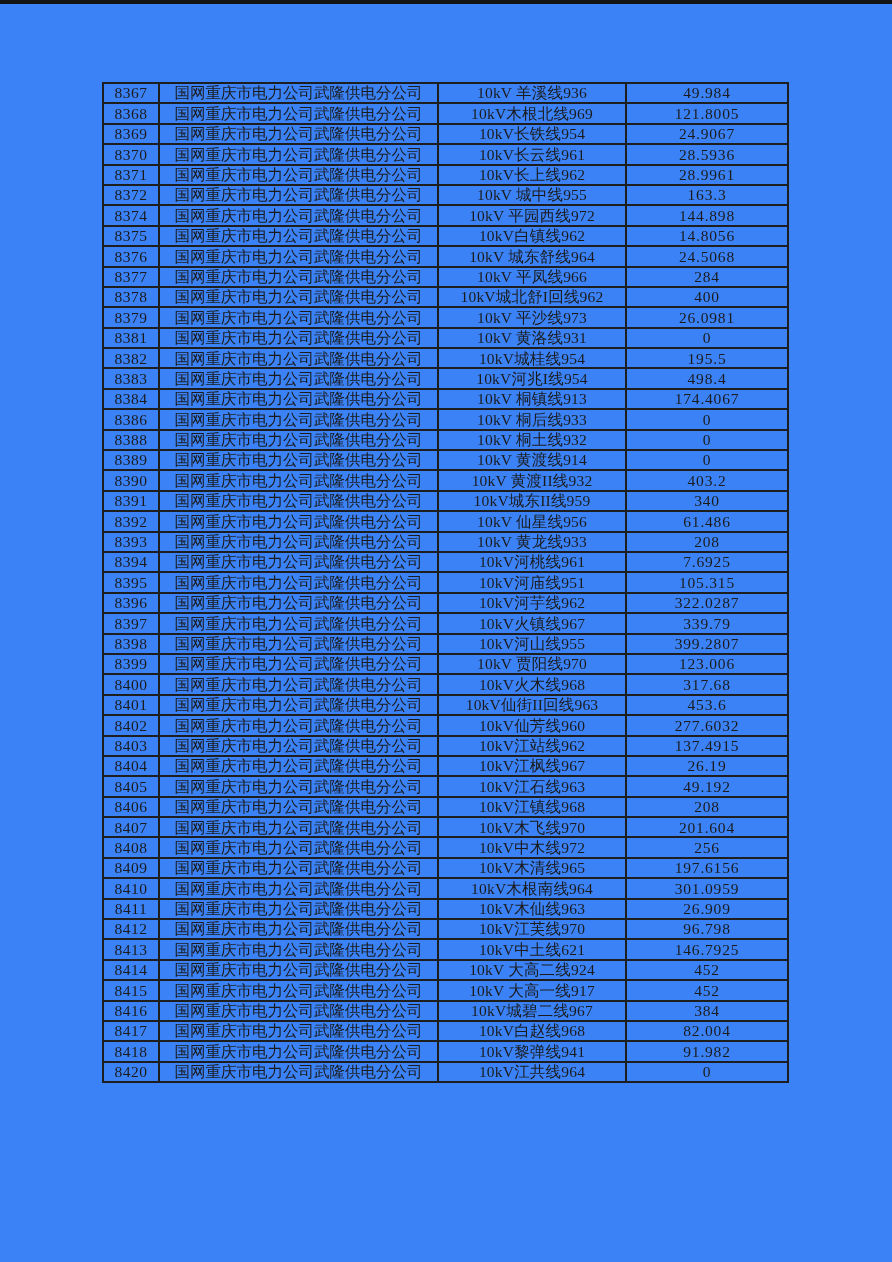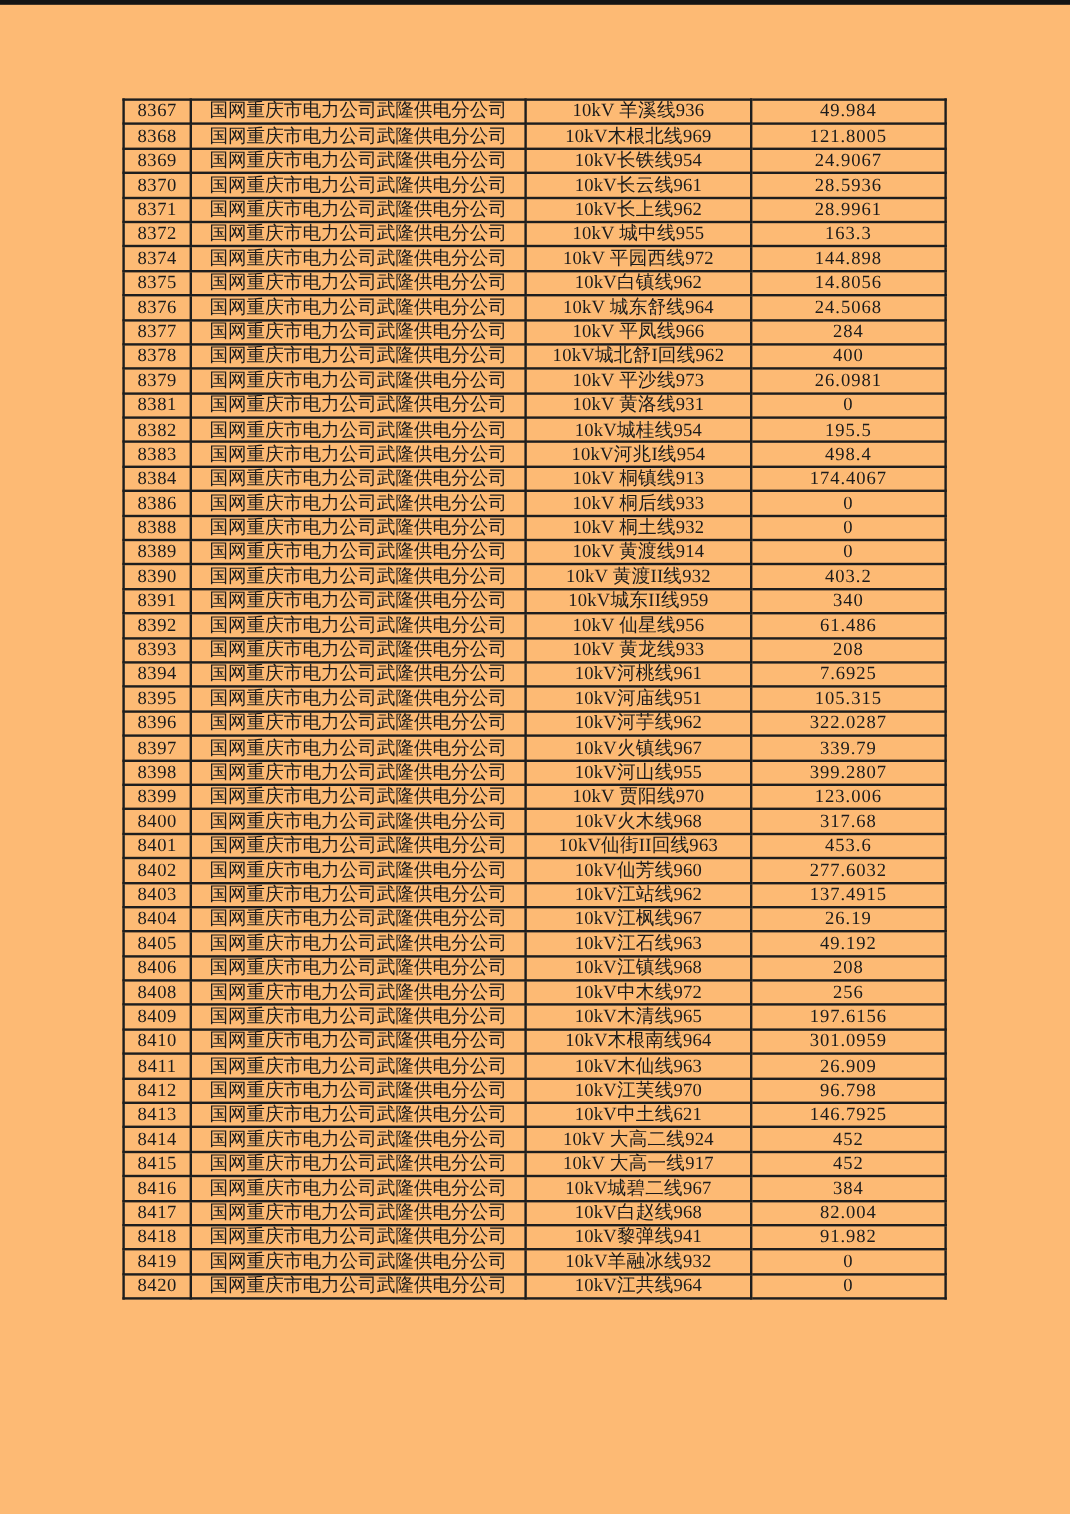--- a/index.html
+++ b/index.html
@@ -4,21 +4,21 @@
 <style>
   html, body {
     margin: 0;
     padding: 0;
     background: #ffffff;
   }
   .page {
     position: relative;
     width: 892px;
     height: 1262px;
-    background: #fdba74;
+    background: #3b82f6;
     font-family: "Liberation Serif", "DejaVu Serif", serif;
     overflow: hidden;
   }
   .top-bar {
     position: absolute;
     top: 0;
     left: 0;
     width: 892px;
     height: 4px;
     background: #141414;
@@ -270,20 +270,26 @@
       <td class="col-line">10kV江石线963</td>
       <td class="col-value">49.192</td>
     </tr>
         <tr>
       <td class="col-id">8406</td>
       <td class="col-company">国网重庆市电力公司武隆供电分公司</td>
       <td class="col-line">10kV江镇线968</td>
       <td class="col-value">208</td>
     </tr>
         <tr>
+      <td class="col-id">8407</td>
+      <td class="col-company">国网重庆市电力公司武隆供电分公司</td>
+      <td class="col-line">10kV木飞线970</td>
+      <td class="col-value">201.604</td>
+    </tr>
+        <tr>
       <td class="col-id">8408</td>
       <td class="col-company">国网重庆市电力公司武隆供电分公司</td>
       <td class="col-line">10kV中木线972</td>
       <td class="col-value">256</td>
     </tr>
         <tr>
       <td class="col-id">8409</td>
       <td class="col-company">国网重庆市电力公司武隆供电分公司</td>
       <td class="col-line">10kV木清线965</td>
       <td class="col-value">197.6156</td>
@@ -334,26 +340,20 @@
       <td class="col-id">8417</td>
       <td class="col-company">国网重庆市电力公司武隆供电分公司</td>
       <td class="col-line">10kV白赵线968</td>
       <td class="col-value">82.004</td>
     </tr>
         <tr>
       <td class="col-id">8418</td>
       <td class="col-company">国网重庆市电力公司武隆供电分公司</td>
       <td class="col-line">10kV黎弹线941</td>
       <td class="col-value">91.982</td>
-    </tr>
-        <tr>
-      <td class="col-id">8419</td>
-      <td class="col-company">国网重庆市电力公司武隆供电分公司</td>
-      <td class="col-line">10kV羊融冰线932</td>
-      <td class="col-value">0</td>
     </tr>
         <tr>
       <td class="col-id">8420</td>
       <td class="col-company">国网重庆市电力公司武隆供电分公司</td>
       <td class="col-line">10kV江共线964</td>
       <td class="col-value">0</td>
     </tr>
       </tbody>
   </table>
 

